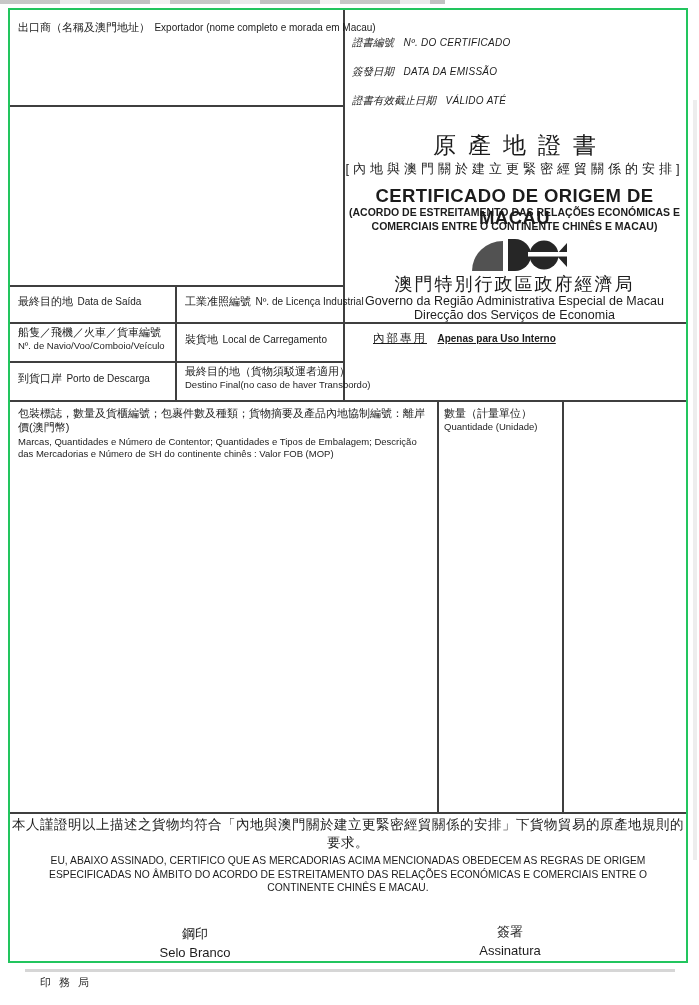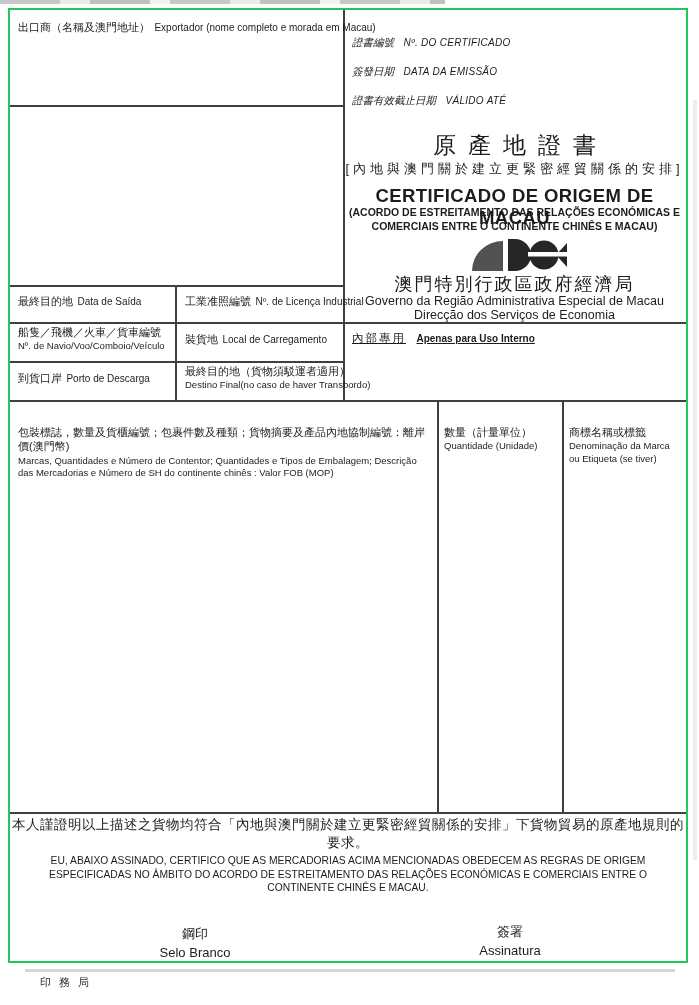--- a/index.html
+++ b/index.html
@@ -32,25 +32,25 @@
   .t-pt-sub  { position:absolute; top:196px; width:100%; font-size:10.5px; font-weight:bold; line-height:1.3; padding:0 6px; }
   .logo-wrap { position:absolute; top:227px; width:100%; text-align:center; }
   .issuer-zh  { position:absolute; top:262px; width:100%; font-size:18px; letter-spacing:2px; }
   .issuer-pt1 { position:absolute; top:284px; width:100%; font-size:12.5px; }
   .issuer-pt2 { position:absolute; top:298px; width:100%; font-size:12.5px; }
 
   .field-two-line .zh { display:block; }
   .field-two-line .pt, .field-two-line .small-pt { display:block; }
 
   .internal-label .zh, .internal-label .pt { text-decoration:underline; }
-  .internal-label .zh { font-size:11.5px; letter-spacing:2px; margin-right:6px; }
+  .internal-label .zh { font-size:11.5px; letter-spacing:2px; margin-right:6px;margin-left:21px; }
   .internal-label .pt { font-weight:bold; font-size:10px; }
 
   .goods-col { position:absolute; line-height:1.3; }
-  .goods-col .zh { display:block; font-size:11px; margin-bottom:1px;margin-top:19px; }
+  .goods-col .zh { display:block; font-size:11px; margin-bottom:1px; }
   .goods-col .small-pt { display:block; }
 
   .declaration { position:absolute; left:0; top:806px; width:676px; text-align:center; }
   .declaration .d-zh { font-size:13.5px; letter-spacing:.5px; }
   .declaration .d-pt { font-size:10.3px; line-height:1.32; width:648px; margin:2px auto 8px; }
 
   .sig-block { position:absolute; width:210px; text-align:center; line-height:1.4; }
   .sig-block .zh { font-size:13px; }
   .sig-block .pt { display:block; font-size:13px; }
 
@@ -152,24 +152,20 @@
     </div>
 
     <div class="goods-col" style="left:8px;top:396px;width:412px">
       <span class="zh">包裝標誌，數量及貨櫃編號；包裹件數及種類；貨物摘要及產品內地協制編號：離岸價(澳門幣)</span>
       <span class="small-pt">Marcas, Quantidades e Número de Contentor; Quantidades e Tipos de Embalagem; Descrição das Mercadorias e Número de SH do continente chinês : Valor FOB (MOP)</span>
     </div>
     <div class="goods-col" style="left:434px;top:396px;width:112px">
       <span class="zh">數量（計量單位）</span>
       <span class="small-pt">Quantidade (Unidade)</span>
     </div>
-    <div class="goods-col" style="left:559px;top:396px;width:112px">
-      <span class="zh">商標名稱或標籤</span>
-      <span class="small-pt">Denominação da Marca ou Etiqueta (se tiver)</span>
-    </div>
 
     <div class="declaration">
       <div class="d-zh">本人謹證明以上描述之貨物均符合「內地與澳門關於建立更緊密經貿關係的安排」下貨物貿易的原產地規則的要求。</div>
       <div class="d-pt">EU, ABAIXO ASSINADO, CERTIFICO QUE AS MERCADORIAS ACIMA MENCIONADAS OBEDECEM AS REGRAS DE ORIGEM ESPECIFICADAS NO ÂMBITO DO ACORDO DE ESTREITAMENTO DAS RELAÇÕES ECONÓMICAS E COMERCIAIS ENTRE O CONTINENTE CHINÊS E MACAU.</div>
     </div>
 
     <div class="sig-block" style="left:80px;top:912px">
       <span class="zh">鋼印</span>
       <span class="pt">Selo Branco</span>
     </div>

